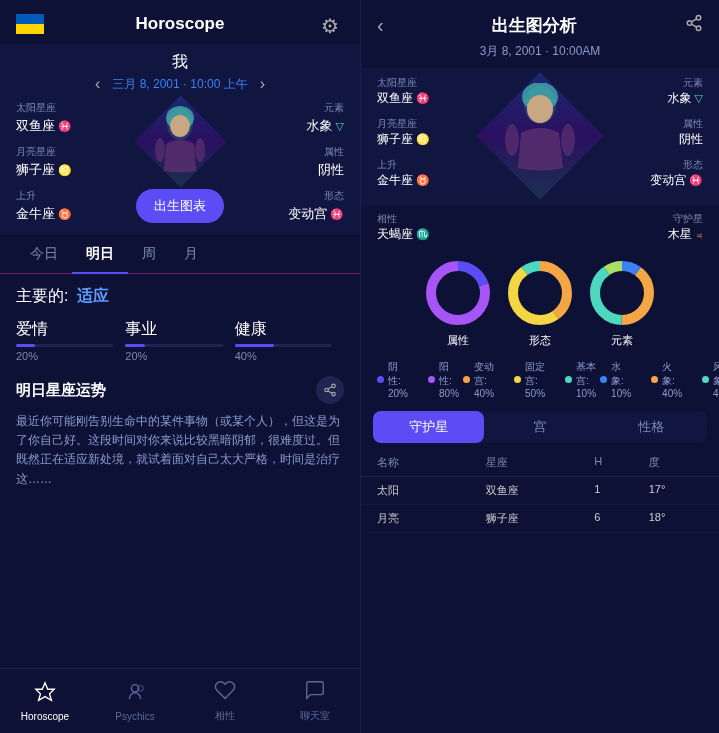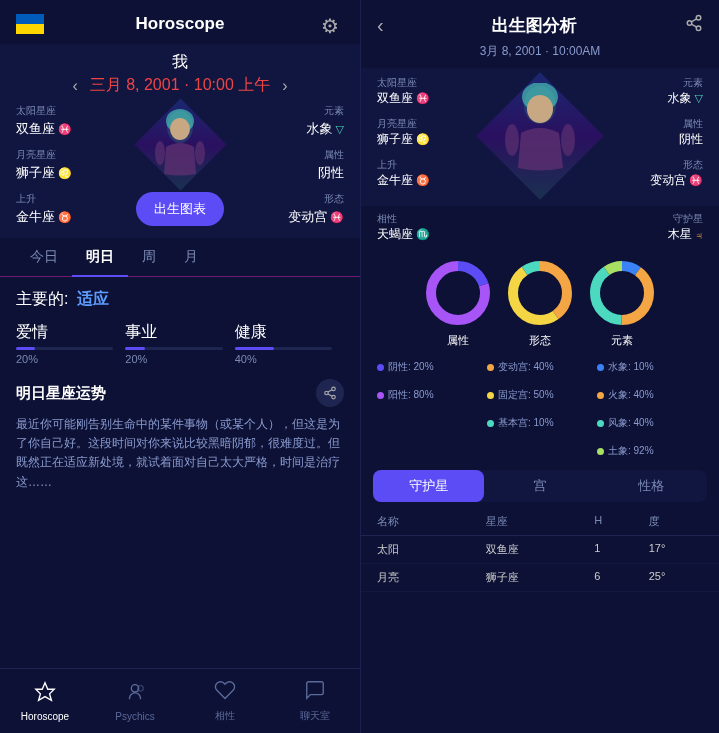--- a/index.html
+++ b/index.html
@@ -81,22 +81,22 @@
       justify-content: center;
       gap: 12px;
       margin-bottom: 8px;
     }
     .nav-arrow {
       color: #aaa;
       font-size: 16px;
       cursor: pointer;
     }
     .profile-date {
-      color: #ef4444;
-      font-size: 16px;
+      color: #3b82f6;
+      font-size: 12px;
     }
     .info-col {
       display: flex;
       flex-direction: column;
       gap: 2px;
     }
     .info-label {
       color: #7a8ab5;
       font-size: 10px;
     }
@@ -346,21 +346,21 @@
       width: 72px;
       height: 72px;
     }
 
     .legend-section {
       display: grid;
       grid-template-columns: 1fr 1fr 1fr;
       gap: 2px 4px;
       margin-top: 4px;
     }
-    .legend-col { display: flex; flex-direction: column; gap: 14px; }
+    .legend-col { display: flex; gap: 20px; }
     .legend-item {
       display: flex;
       align-items: center;
       gap: 4px;
       font-size: 10px;
       color: #8a9bcf;
     }
     .legend-dot {
       width: 7px;
       height: 7px;
@@ -830,16 +830,16 @@
     <div class="table-row-item">
       <span class="td">太阳</span>
       <span class="td">双鱼座</span>
       <span class="td">1</span>
       <span class="td">17°</span>
     </div>
     <div class="table-row-item">
       <span class="td">月亮</span>
       <span class="td">狮子座</span>
       <span class="td">6</span>
-      <span class="td">25°</span>
+      <span class="td">18°</span>
     </div>
   </div>
 </div>
 
 </body></html>

